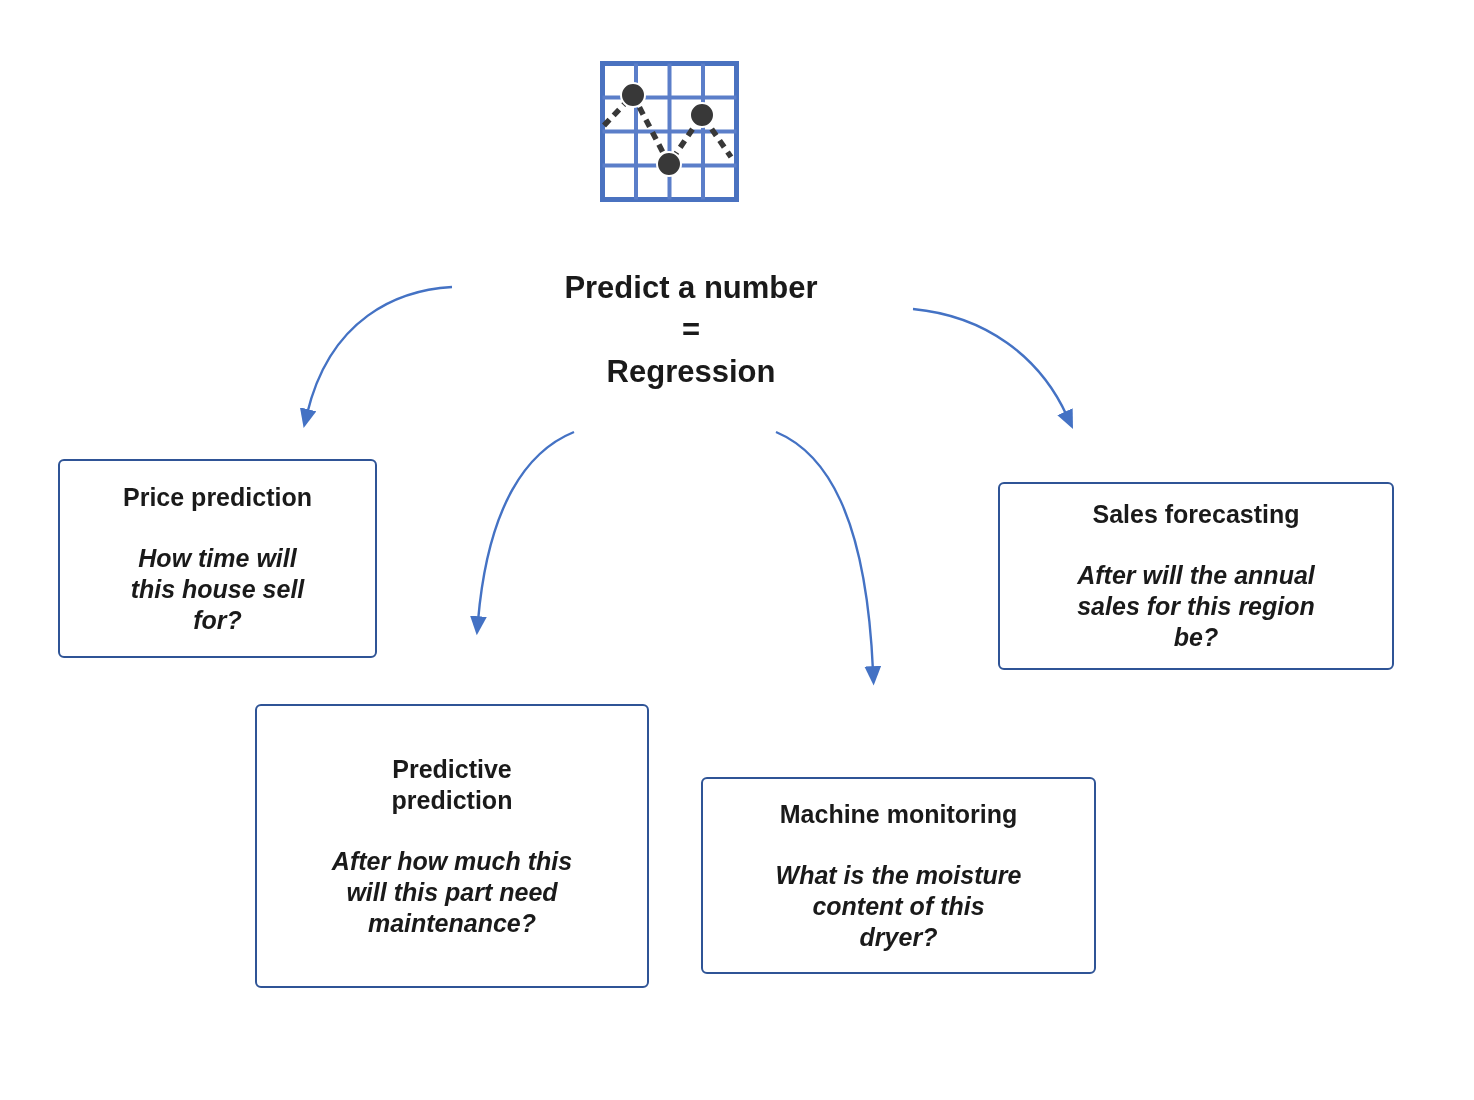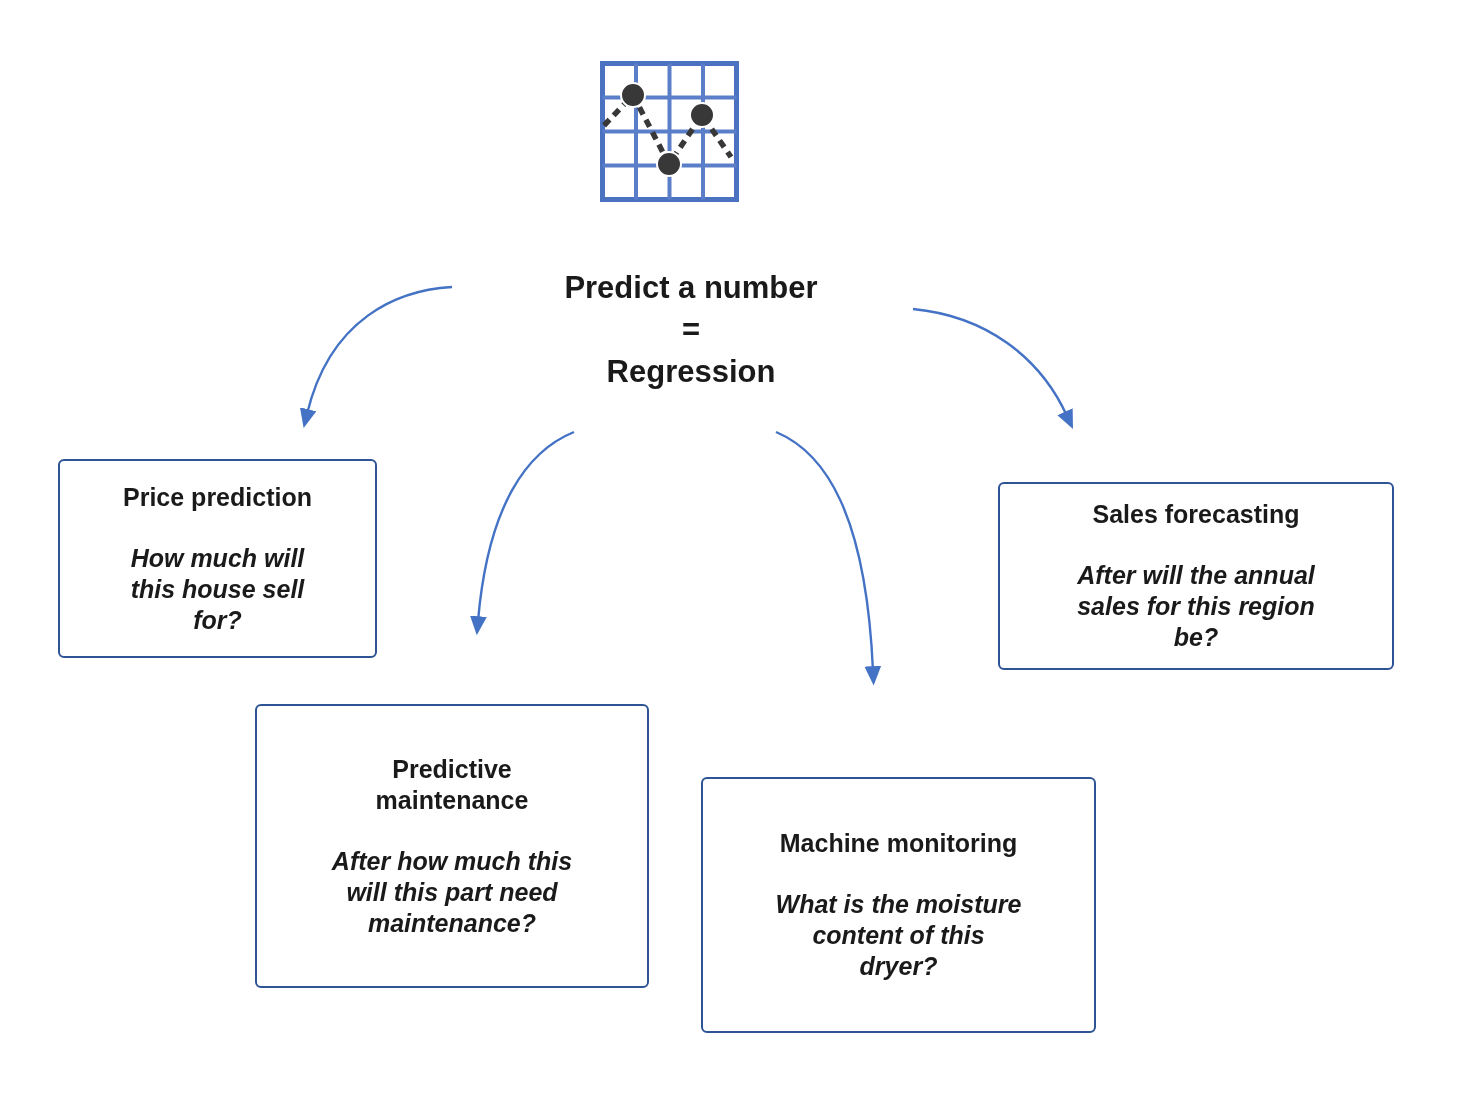--- a/index.html
+++ b/index.html
@@ -69,21 +69,21 @@
   }
   .box-question {
     font-size: 25px;
     line-height: 31px;
     font-weight: bold;
     font-style: italic;
     white-space: nowrap;
   }
   .box-price        { left: 58px;  top: 459px; width: 319px; height: 199px; }
   .box-maintenance  { left: 255px; top: 704px; width: 394px; height: 284px; }
-  .box-monitoring   { left: 701px; top: 777px; width: 395px; height: 256px; }
+  .box-monitoring   { left: 701px; top: 777px; width: 395px; height: 197px; }
   .box-sales        { left: 998px; top: 482px; width: 396px; height: 188px; }
 </style>
 </head>
 <body>
 
 <div class="canvas">
 
   <svg class="chart-icon" viewBox="0 0 139 141" aria-hidden="true">
     <rect x="2.5" y="2.5" width="134" height="136" fill="#ffffff" stroke="var(--icon-frame)" stroke-width="5"></rect>
     <g stroke="var(--icon-grid)" stroke-width="4">
@@ -118,30 +118,30 @@
     <path class="arrow-path" marker-end="url(#ah)" d="M574,432 C527,451 488,505 478,621"></path>
     <path class="arrow-path" marker-end="url(#ah)" d="M776,432 C826,453 866,515 873,671"></path>
     <path class="arrow-path" marker-end="url(#ah)" d="M913,309 C986,316 1040,357 1067,416"></path>
   </svg>
 
   <div class="box box-price">
     <div class="box-title">
       <div>Price prediction</div>
     </div>
     <div class="box-question">
-      <div>How much will</div>
+      <div>How time will</div>
       <div>this house sell</div>
       <div>for?</div>
     </div>
   </div>
 
   <div class="box box-maintenance">
     <div class="box-title">
       <div>Predictive</div>
-      <div>maintenance</div>
+      <div>prediction</div>
     </div>
     <div class="box-question">
       <div>After how much this</div>
       <div>will this part need</div>
       <div>maintenance?</div>
     </div>
   </div>
 
   <div class="box box-monitoring">
     <div class="box-title">

